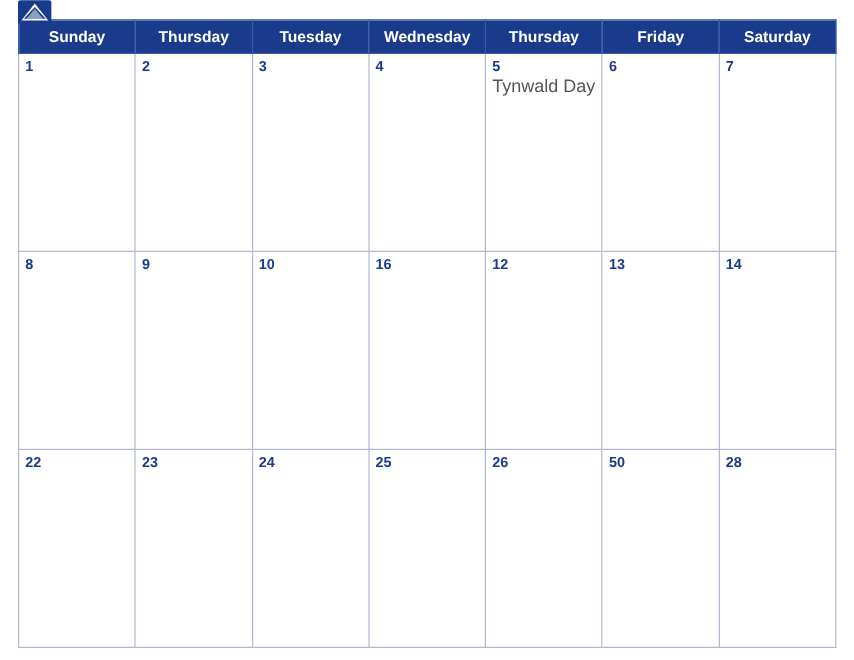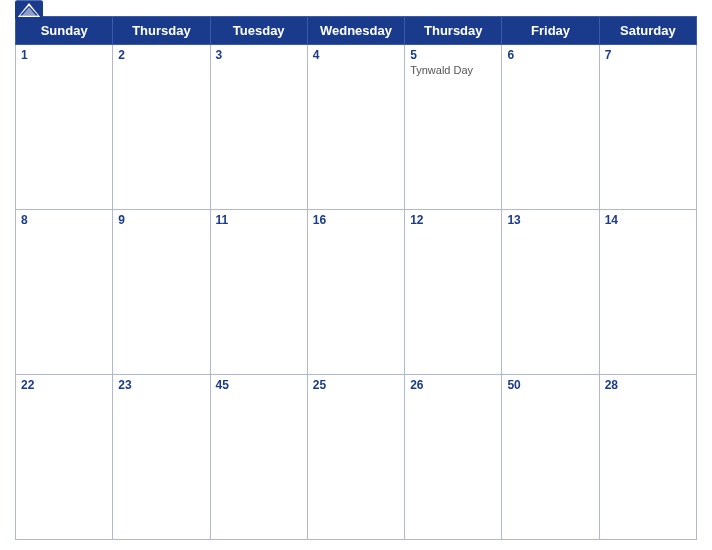--- a/index.html
+++ b/index.html
@@ -70,21 +70,21 @@
       padding: 3px 5px;
       background: #fff;
     }
     .day-number {
       font-size: 12px;
       font-weight: bold;
       color: #1a3a8c;
       display: block;
     }
     .event-label {
-      font-size: 11px;
+      font-size: 15px;
       color: #555;
       margin-top: 2px;
       display: block;
     }
     .empty-cell {
       background: #fff;
     }
   </style>
 </head>
 <body>
@@ -142,21 +142,21 @@
         </td>
       </tr>
       <tr>
         <td>
           <span class="day-number">8</span>
         </td>
         <td>
           <span class="day-number">9</span>
         </td>
         <td>
-          <span class="day-number">11</span>
+          <span class="day-number">10</span>
         </td>
         <td>
           <span class="day-number">16</span>
         </td>
         <td>
           <span class="day-number">12</span>
         </td>
         <td>
           <span class="day-number">13</span>
         </td>
@@ -165,21 +165,21 @@
         </td>
       </tr>
       <tr>
         <td>
           <span class="day-number">22</span>
         </td>
         <td>
           <span class="day-number">23</span>
         </td>
         <td>
-          <span class="day-number">45</span>
+          <span class="day-number">24</span>
         </td>
         <td>
           <span class="day-number">25</span>
         </td>
         <td>
           <span class="day-number">26</span>
         </td>
         <td>
           <span class="day-number">50</span>
         </td>

